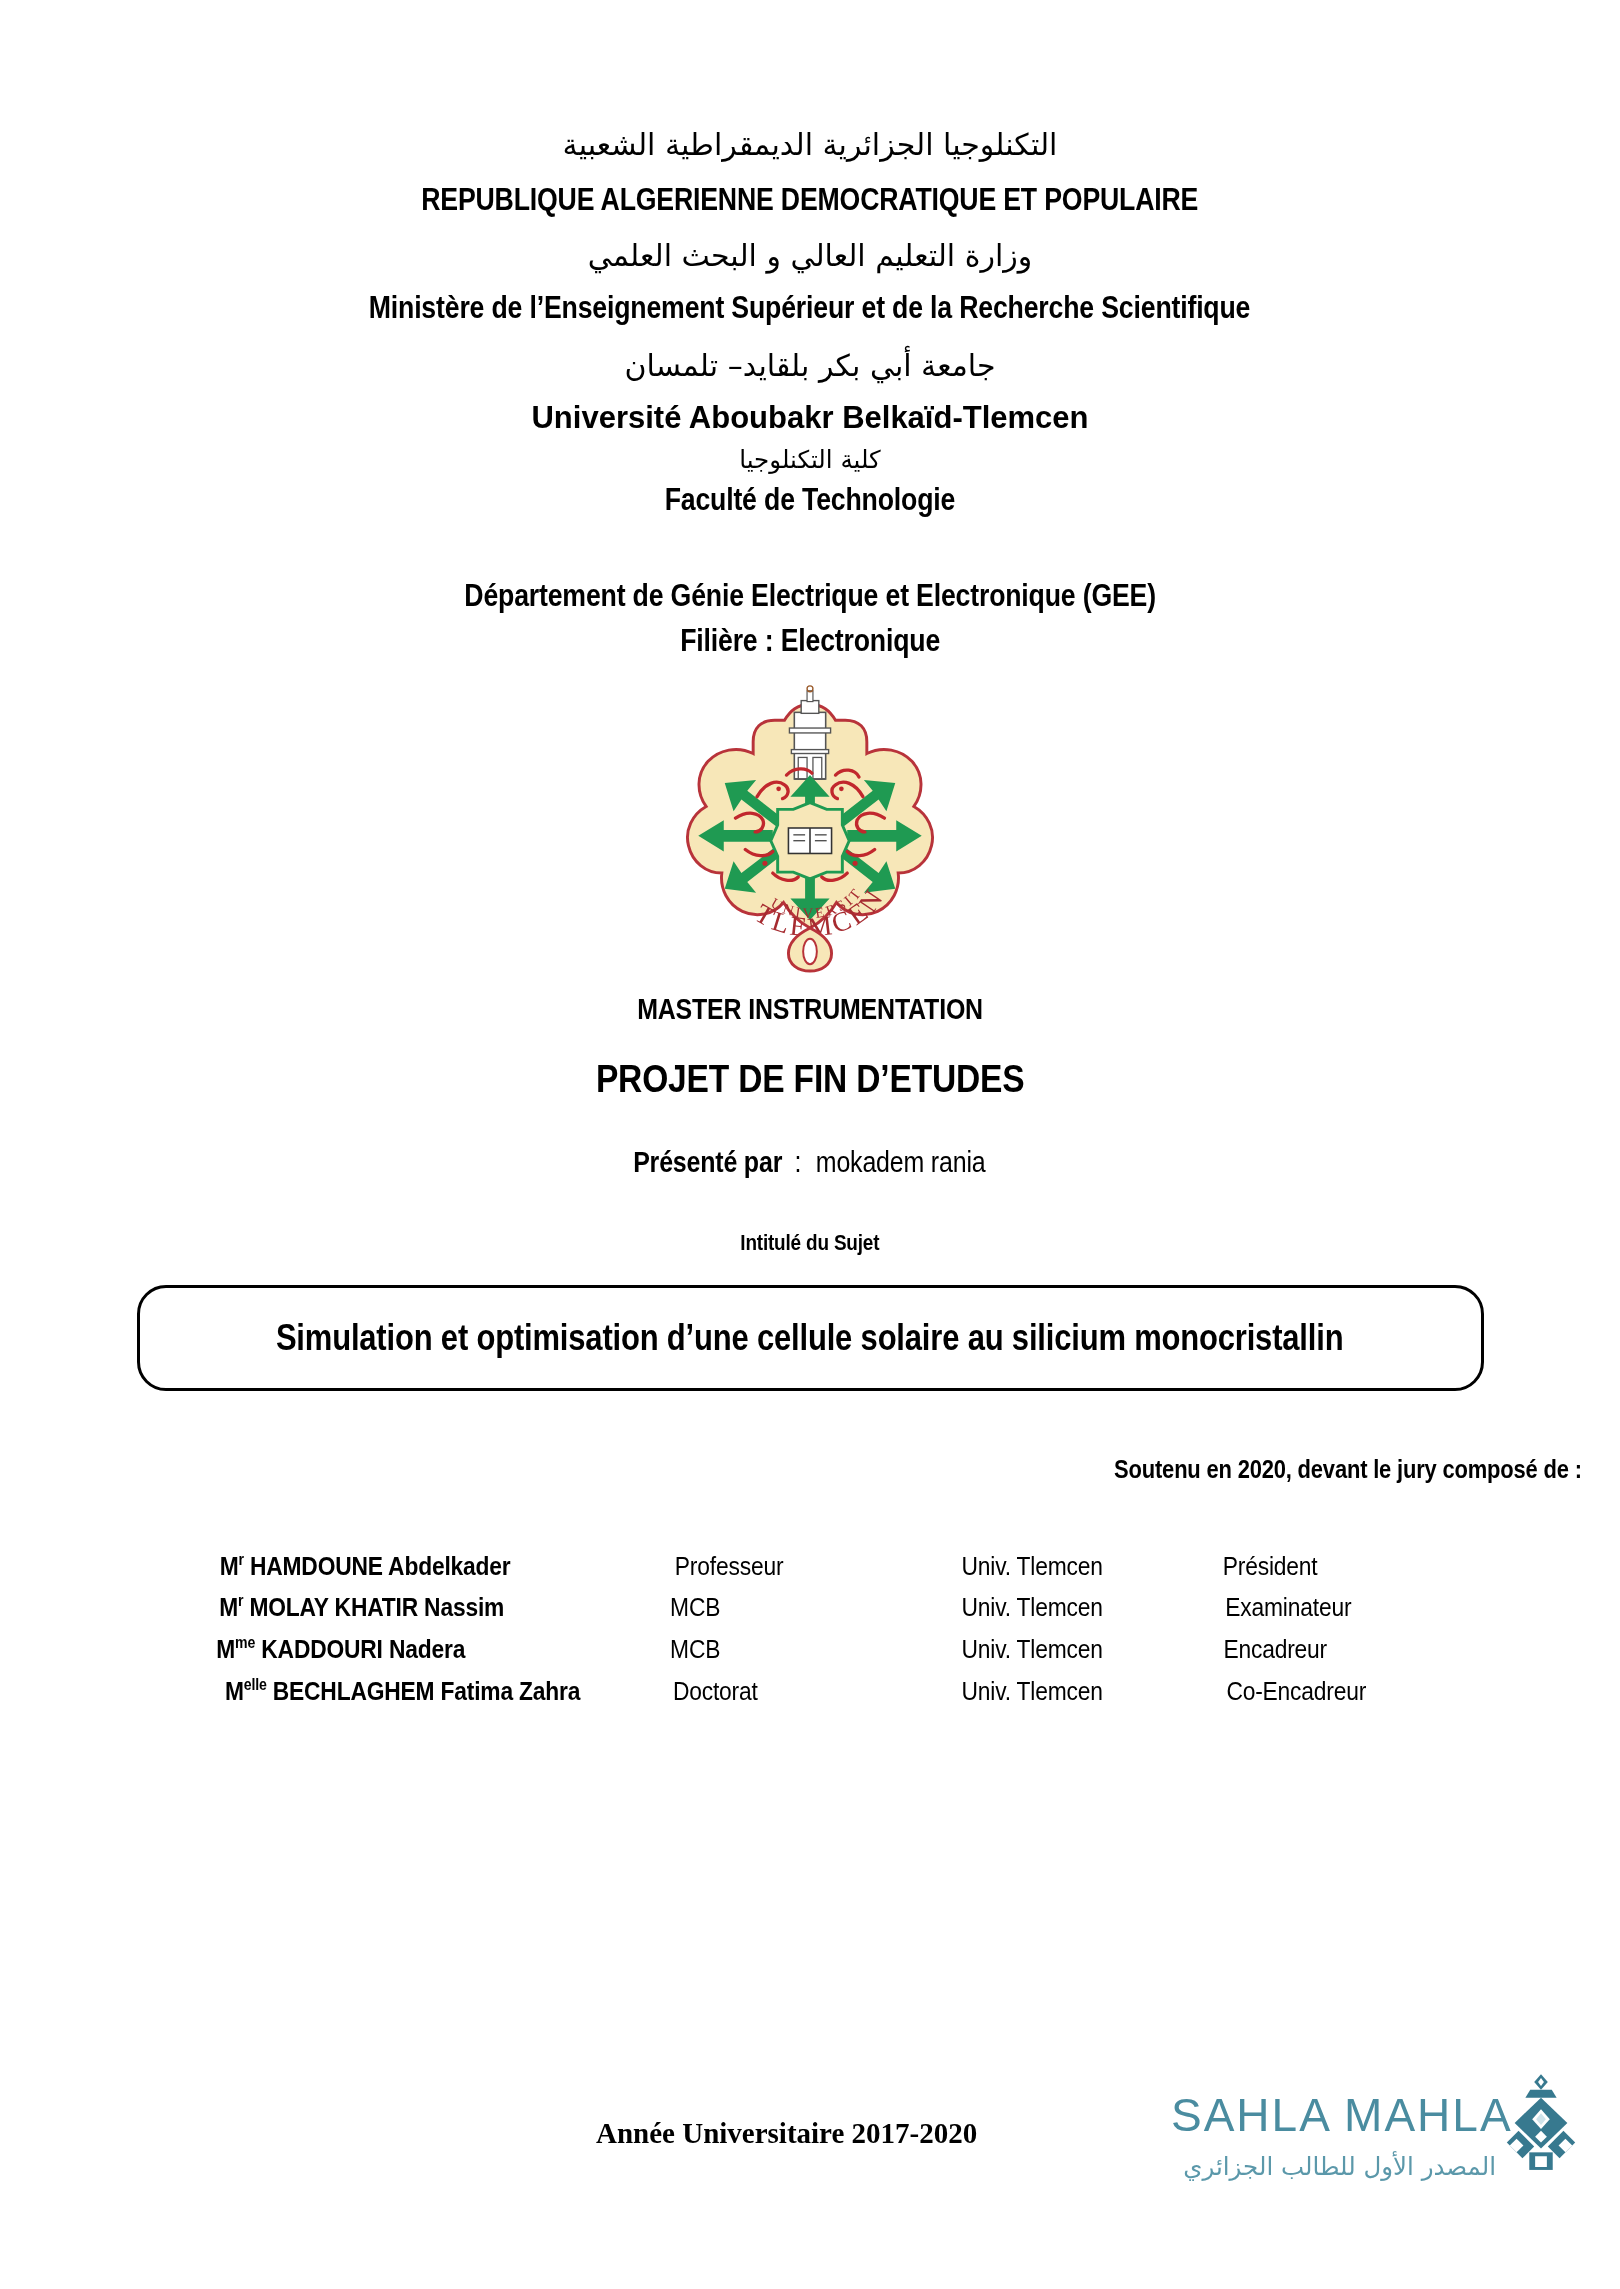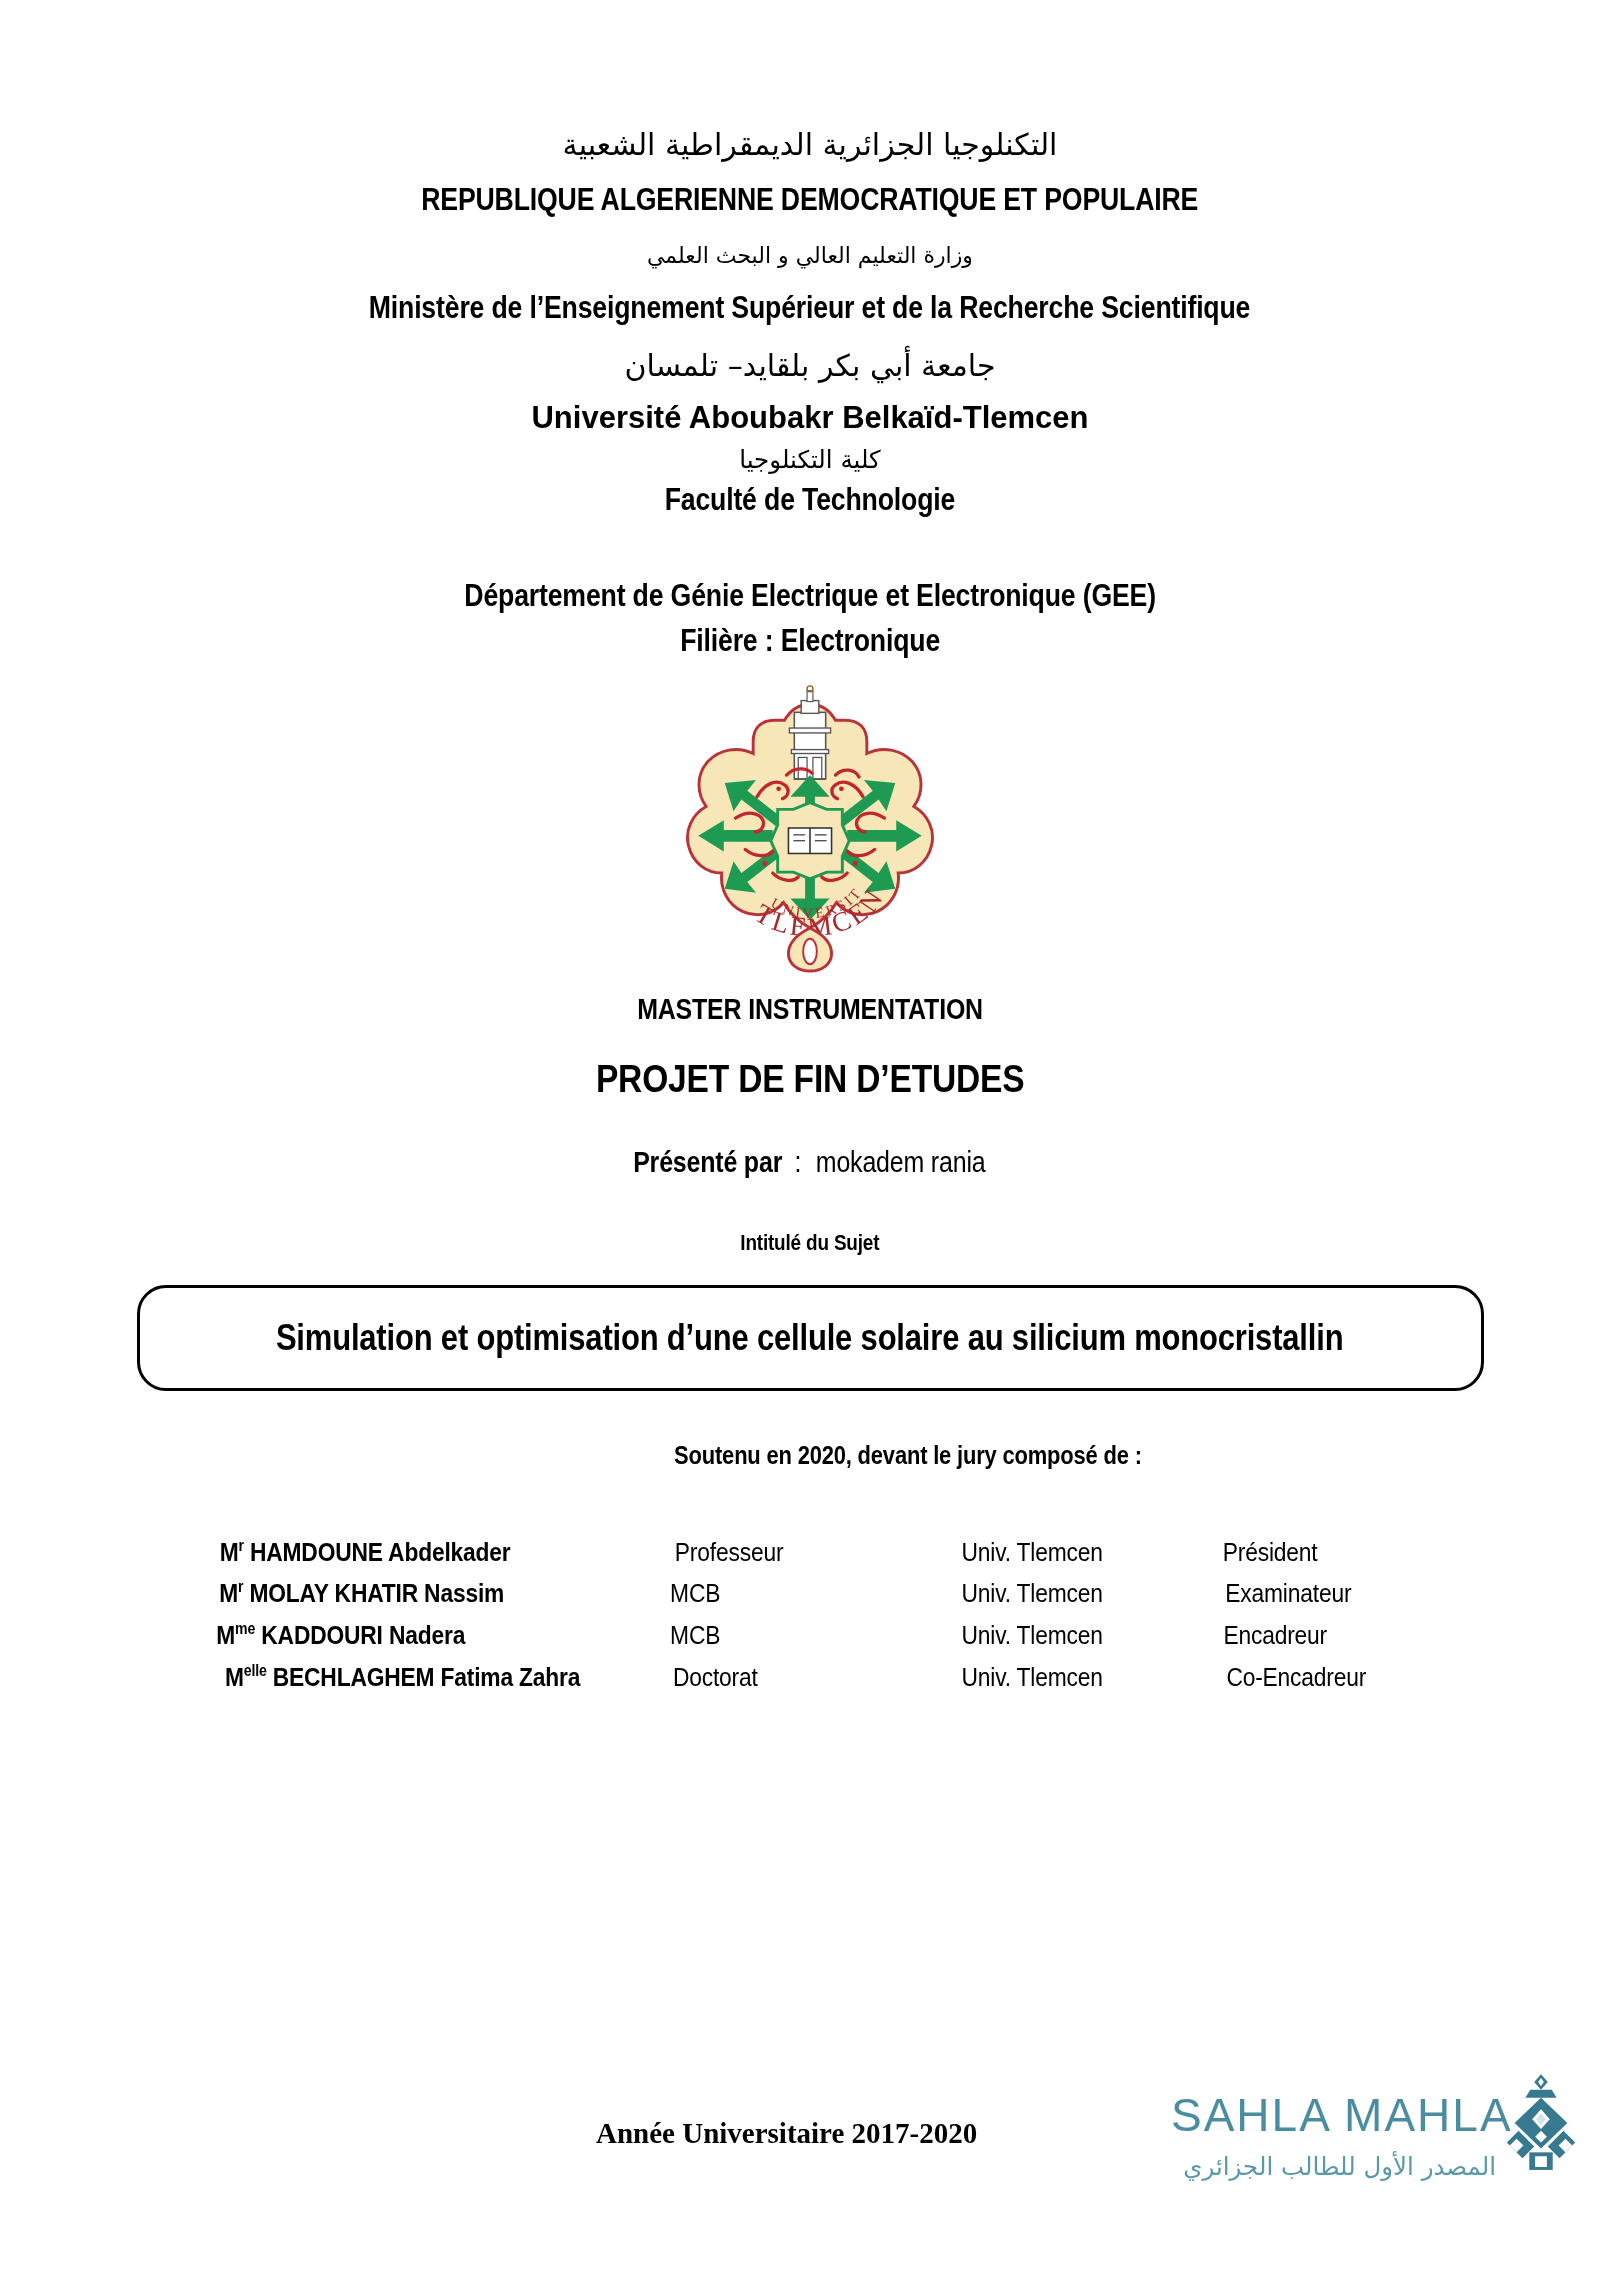--- a/index.html
+++ b/index.html
@@ -41,21 +41,21 @@
     transform: scaleX(0.86);
     transform-origin: center center;
     display: inline-block;
     letter-spacing: -0.2px;
   }
 
   
   .header-block { padding-top: 123px; }
   .hdr-ar-1 { font-size: 30px; line-height: 43px; }
   .hdr-fr-1 { font-size: 31px; line-height: 43px; margin-top: 11.8px; }
-  .hdr-ar-2 { font-size: 22px; line-height: 43px; margin-top: 13.7px; }
+  .hdr-ar-2 { font-size: 30px; line-height: 43px; margin-top: 13.7px; }
   .hdr-fr-2 { font-size: 31px; line-height: 43px; margin-top: 8.8px; }
   .hdr-ar-3 { font-size: 30px; line-height: 43px; margin-top: 14.7px; }
   .hdr-fr-3 {
     font-size: 31px; line-height: 43px; margin-top: 8.8px;
     font-family: "Liberation Sans", sans-serif; font-weight: bold;
   }
   .hdr-ar-4 { font-size: 24.5px; line-height: 33px; margin-top: 3.9px; }
   .hdr-fr-4 { font-size: 31px; line-height: 43px; margin-top: 2px; }
   .hdr-dept { font-size: 31px; line-height: 43px; margin-top: 53px; }
   .hdr-filiere { font-size: 31px; line-height: 43px; margin-top: 2px; }
@@ -89,25 +89,25 @@
     padding: 13.7px 45px;
   }
   .title-text {
     font-size: 36px;
     line-height: 49px;
     text-align: center;
   }
 
   
   .jury-intro {
-    margin-top: 47px;
+    margin-top: 61px;
     margin-left: 196px;
     font-size: 25.5px;
     line-height: 35px;
-    text-align: center;
+    text-align: right;
   }
   .jury-table {
     margin-top: 61px;
     margin-left: 196px;
     border-collapse: collapse;
   }
   .jury-table td {
     padding: 0 0 4.9px 0;
     vertical-align: bottom;
     white-space: nowrap;

